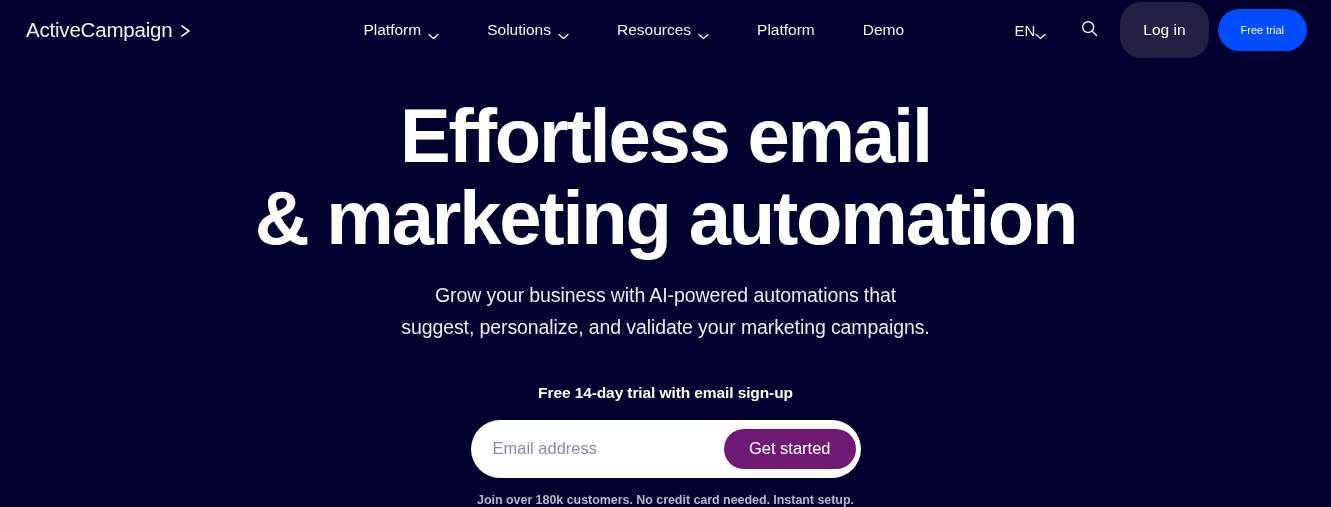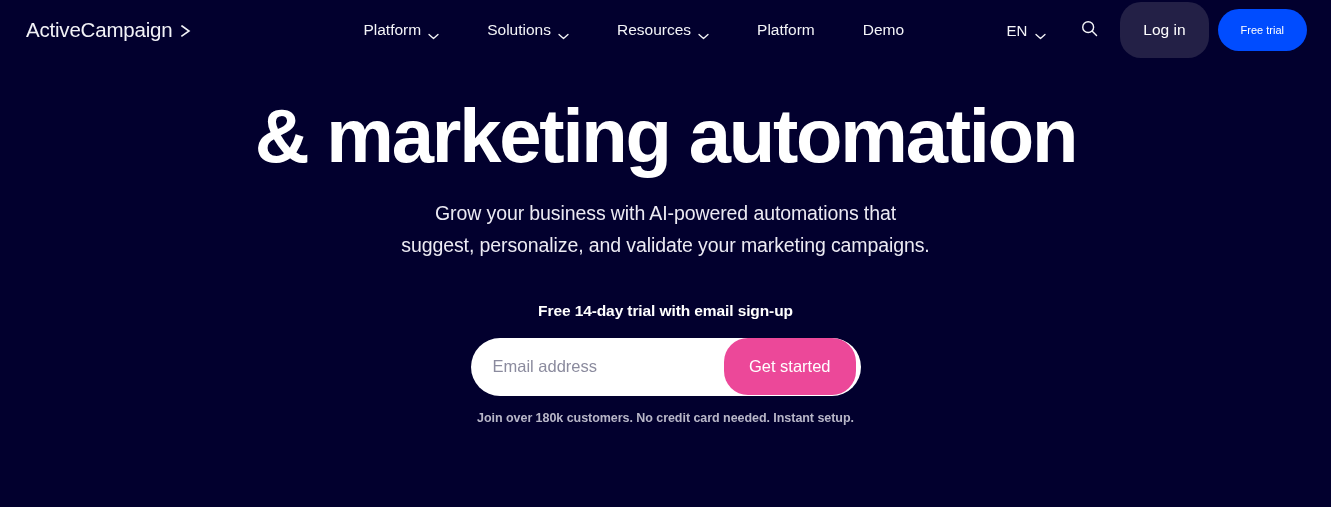--- a/index.html
+++ b/index.html
@@ -93,21 +93,20 @@
   .nav-right {
     display: flex;
     align-items: center;
     gap: 0;
     margin-left: auto;
   }
 
   .lang {
     display: flex;
     align-items: center;
-    gap: 8px;
     font-size: 15px;
     color: #f4f4f8;
     cursor: pointer;
     padding: 6px 4px;
     line-height: 1;
     text-align: right;
   }
 
   .search-btn {
     display: flex;
@@ -223,24 +222,24 @@
     border-radius: 29px;
   }
 
   .email-input::placeholder {
     color: #8b8b9e;
     opacity: 1;
   }
 
   .btn-getstarted {
     flex: 0 0 auto;
-    height: 57px;
+    height: 40px;
     padding: 0 25px;
     border-radius: 24px;
-    background: #ec4899;
+    background: #701a75;
     color: #ffffff;
     font-size: 16.5px;
     font-family: "Liberation Sans", sans-serif;
     border: none;
     cursor: pointer;
     white-space: nowrap;
   }
 
   .fineprint {
     margin-top: 15px;
@@ -328,20 +327,21 @@
       <button class="btn-login">Log in</button>
       <button class="btn-trial">Free trial</button>
 
     </div>
 
   </header>
 
   <section class="hero">
 
     <h1 class="hero-title">
+      <span class="l1">Effortless email</span>
       <span class="l2">&amp; marketing automation</span>
     </h1>
 
     <p class="hero-sub">
       <span>Grow your business with AI-powered automations that</span><br>
       <span>suggest, personalize, and validate your marketing campaigns.</span>
     </p>
 
     <p class="trial-label">Free 14-day trial with email sign-up</p>
 

